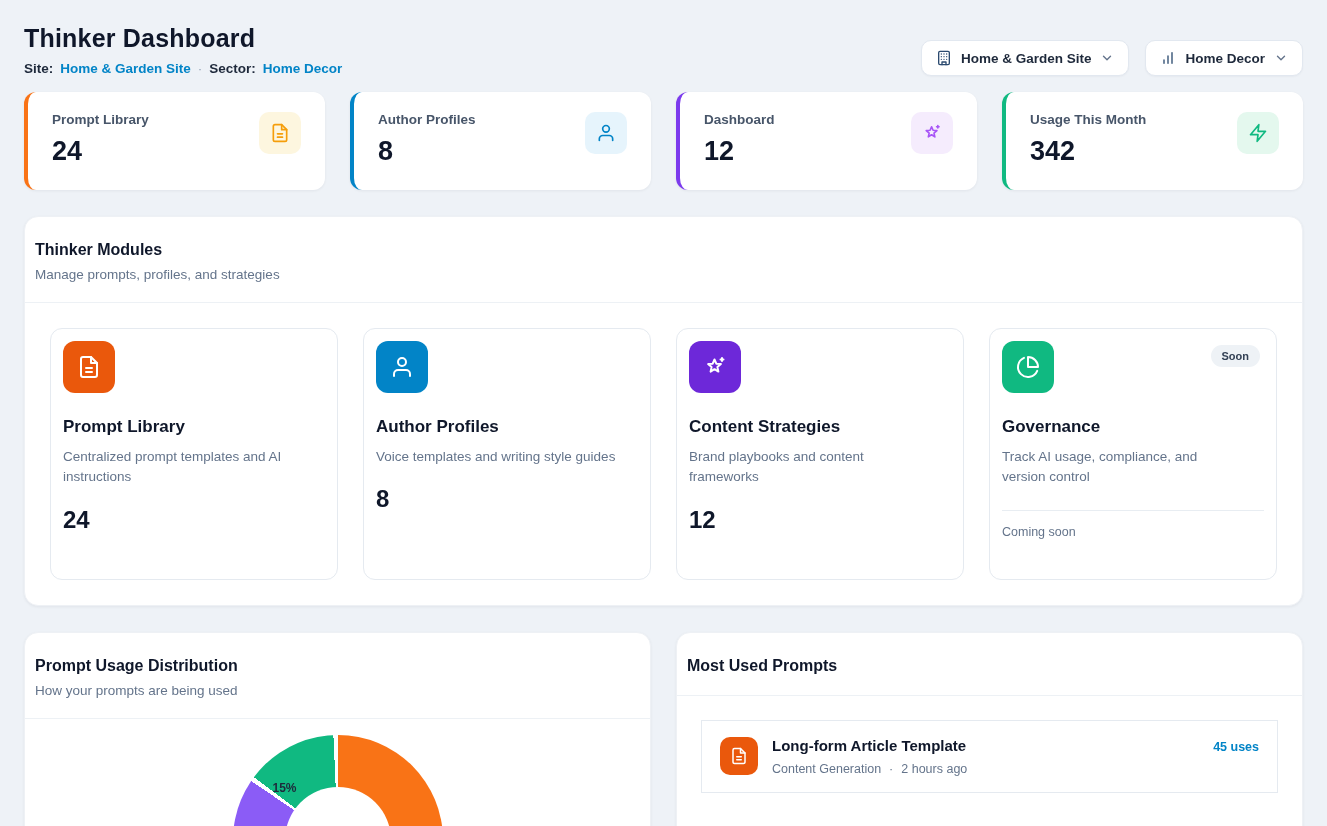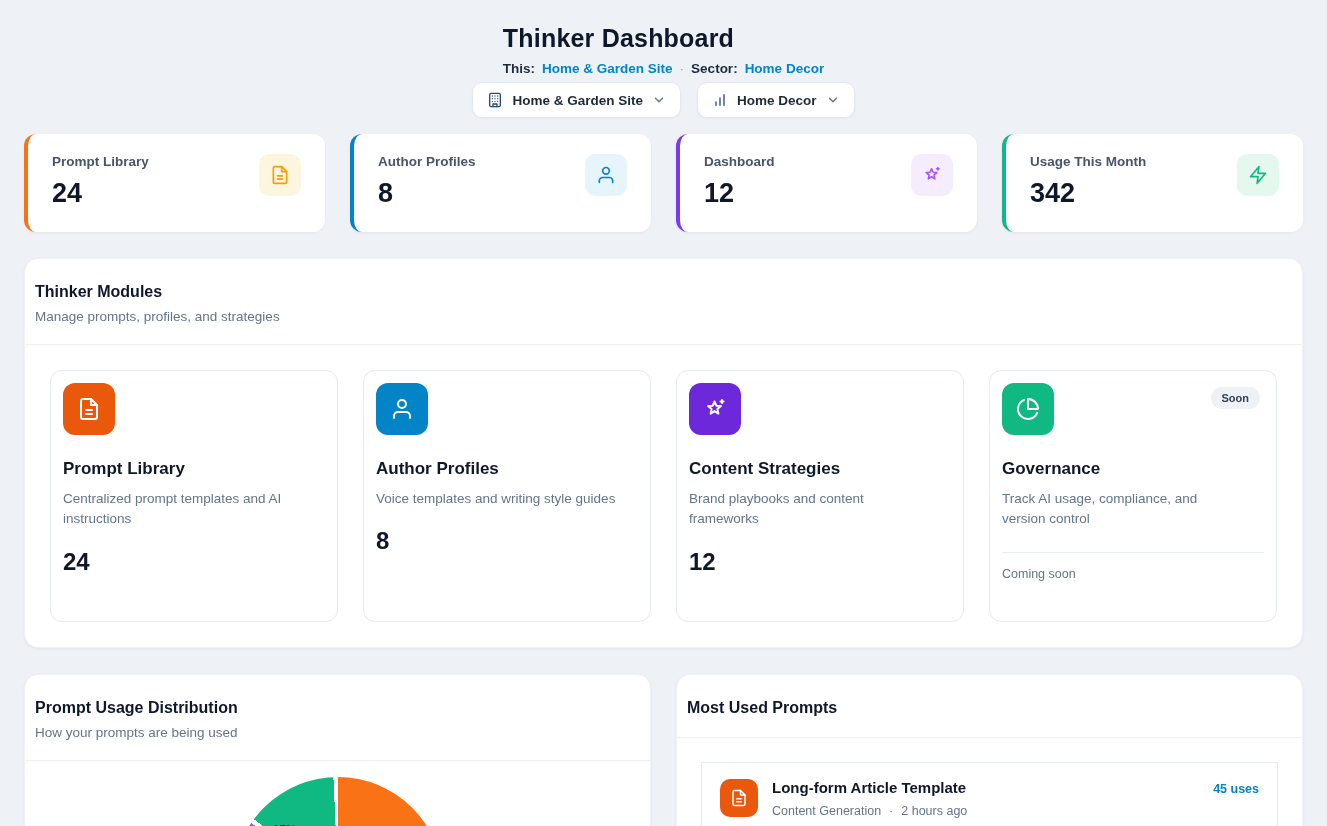--- a/index.html
+++ b/index.html
@@ -6,21 +6,21 @@
   html,body { width:1327px; height:826px; }
   body {
     background:#eef2f7;
     font-family:"Liberation Sans", sans-serif;
     color:#0f172a;
     overflow:hidden;
   }
   .page { padding:24px; width:1327px; }
 
   
-  .header { display:flex; justify-content:space-between; align-items:center;flex-direction:column; }
+  .header { display:flex; justify-content:space-between; align-items:flex-end; }
   .page-title { font-size:25px; font-weight:800; color:#0f172a; letter-spacing:.2px; }
   .meta { margin-top:8px; font-size:13.5px; font-weight:700; color:#1e293b; display:flex; gap:7px; align-items:center; }
   .meta a { color:#0284c7; text-decoration:none; cursor:pointer; }
   .meta .dot { color:#94a3b8; font-weight:400; }
   .header-actions { display:flex; gap:16px; margin-top:6px; }
   .dd-btn {
     display:flex; align-items:center; gap:9px;
     background:#ffffff; border:1px solid #e2e8f0; border-radius:10px;
     padding:9px 14px; font-size:13.5px; font-weight:700; color:#1e293b;
     box-shadow:0 1px 2px rgba(15,23,42,.04); cursor:pointer;
@@ -109,21 +109,21 @@
 </style>
 </head>
 <body>
 
 <div class="page">
 
   <div class="header">
     <div>
       <div class="page-title">Thinker Dashboard</div>
       <div class="meta">
-        <span>This:</span>
+        <span>Site:</span>
         <a>Home &amp; Garden Site</a>
         <span class="dot">·</span>
         <span>Sector:</span>
         <a>Home Decor</a>
       </div>
     </div>
     <div class="header-actions">
       <button class="dd-btn">
         <svg class="lead" viewBox="0 0 24 24" fill="none" stroke="currentColor" stroke-width="2" stroke-linecap="round" stroke-linejoin="round">
             <rect x="4" y="2" width="16" height="20" rx="2"></rect>

